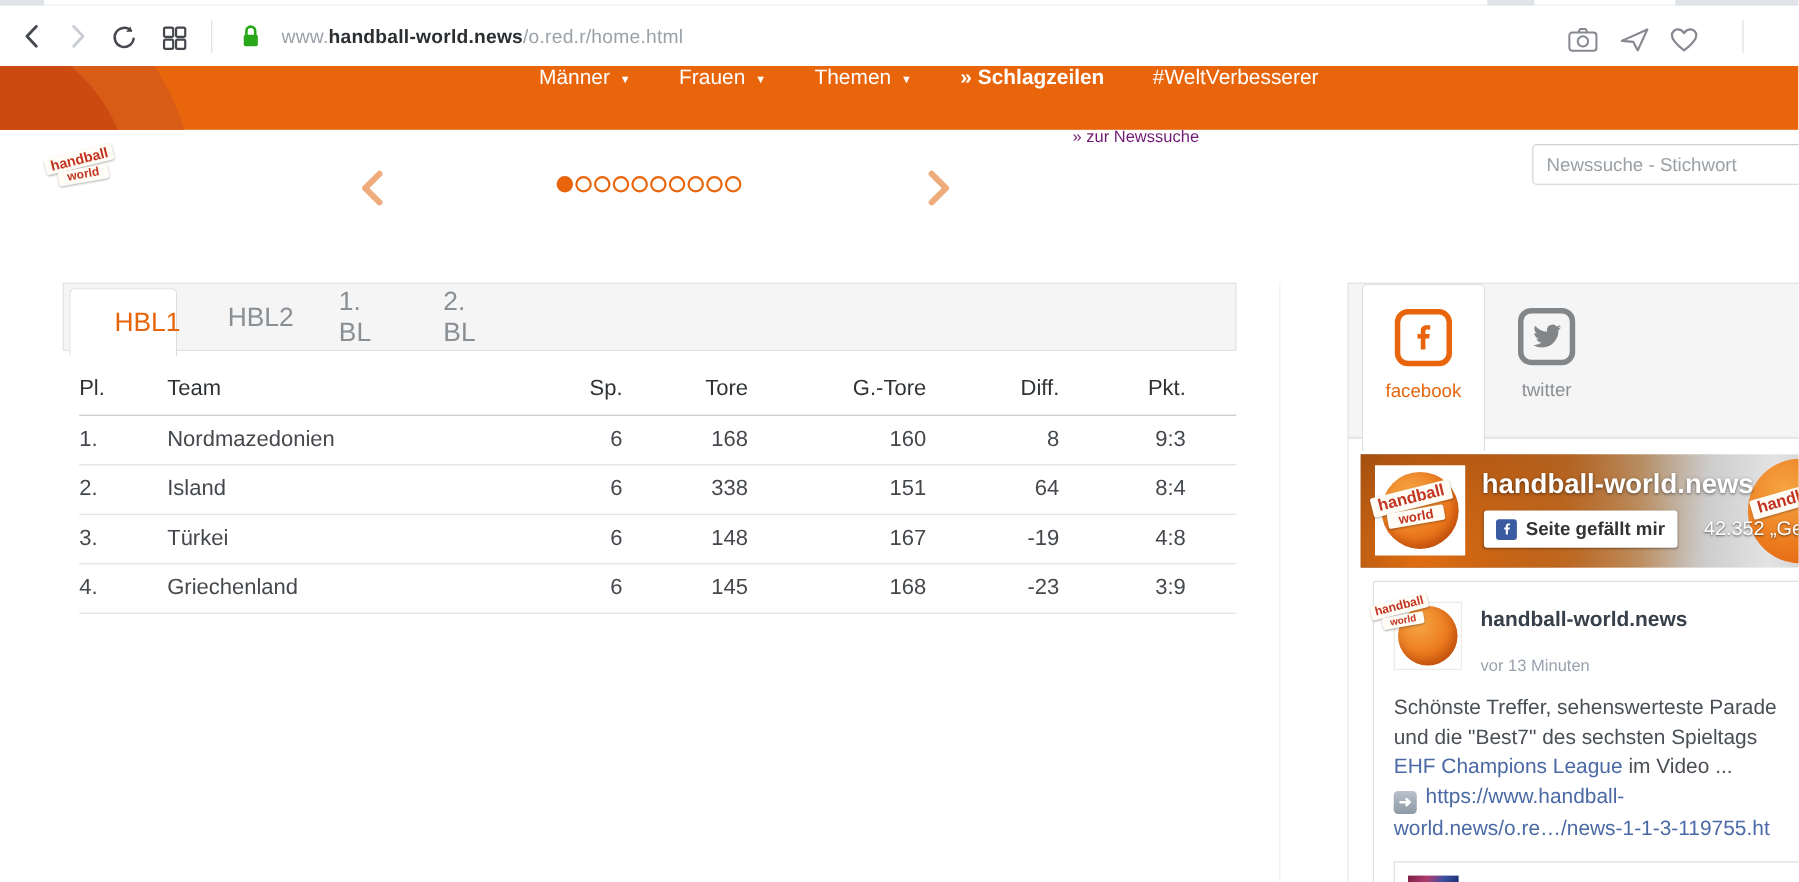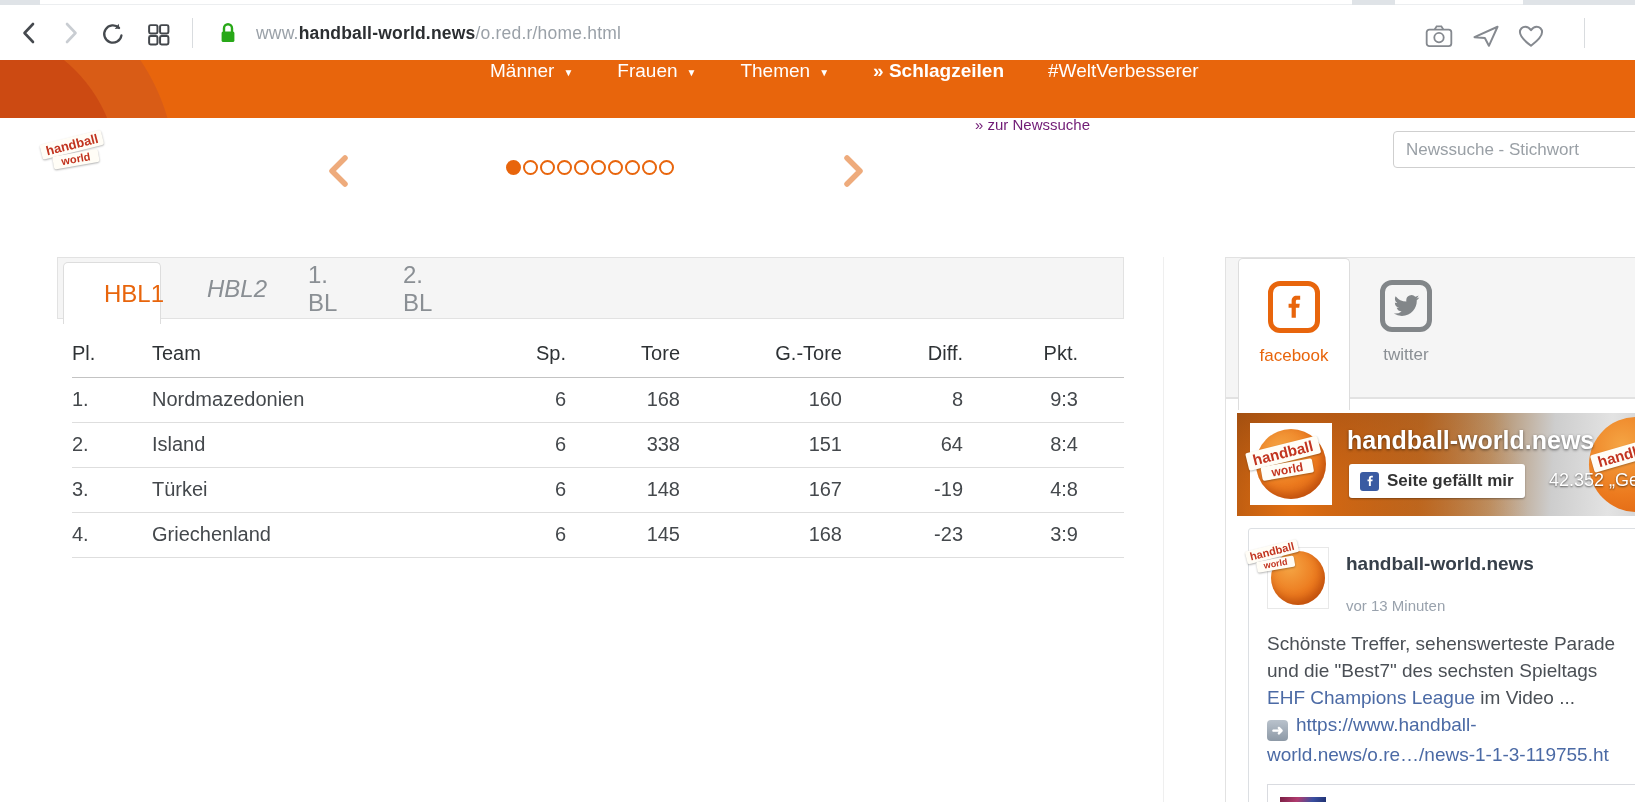--- a/index.html
+++ b/index.html
@@ -56,21 +56,21 @@
   .dots { position:absolute; left:506px; top:160px; display:flex; gap:2px; }
   .dot { width:15px; height:15px; border-radius:50%; border:2px solid #e8650c; background:#fff; cursor:pointer; }
   .dot.active { background:#e8650c; }
 
   
   .standings { position:absolute; left:57px; top:257px; width:1067px; }
   .s-tabs { position:relative; height:62px; background:#f5f5f5; border:1px solid #e2e2e2; }
   .s-tab { position:absolute; top:0; height:62px; display:flex; align-items:center; justify-content:center;
     font-size:24px; color:#8a8f94; cursor:pointer;padding-left:44px; }
   .s-tab.pos1 { left:5px; width:98px; }
-  .s-tab.pos2 { left:102px; width:110px;font-style:italic; }
+  .s-tab.pos2 { left:102px; width:110px; }
   .s-tab.pos3 { left:206px; width:100px; }
   .s-tab.pos4 { left:301px; width:100px; }
   .s-tab.active { top:4px; height:62px; background:#fff; border:1px solid #ddd; border-bottom:none;
     border-radius:5px 5px 0 0; color:#e8650c; z-index:2; }
   .s-table { margin:12px 0 0 15px; border-collapse:collapse; table-layout:fixed; width:1052px;
     font-size:20px; color:#44484c; }
   .s-table col:nth-child(1){width:80px;} .s-table col:nth-child(2){width:310px;}
   .s-table col:nth-child(3){width:104px;} .s-table col:nth-child(4){width:114px;}
   .s-table col:nth-child(5){width:162px;} .s-table col:nth-child(6){width:121px;}
   .s-table col:nth-child(7){width:161px;}

